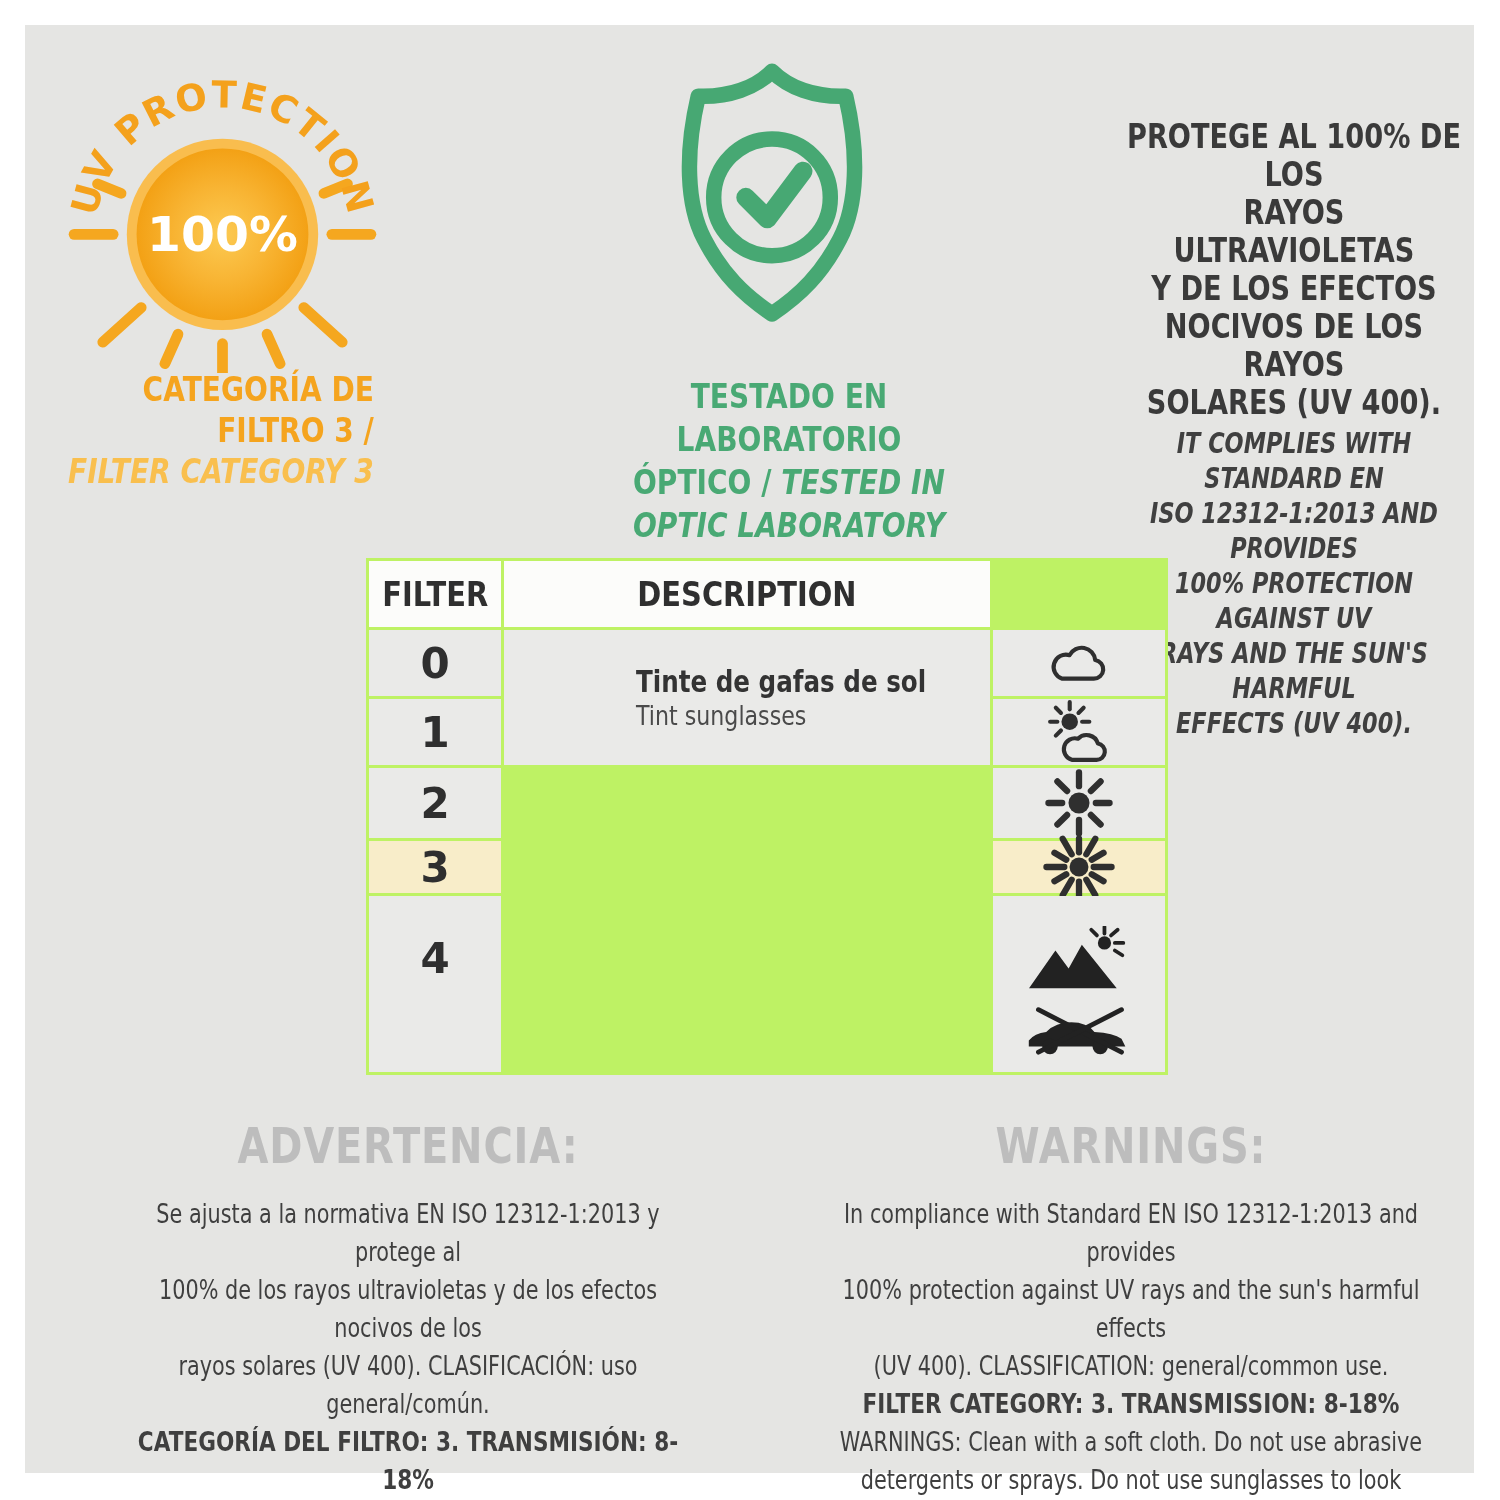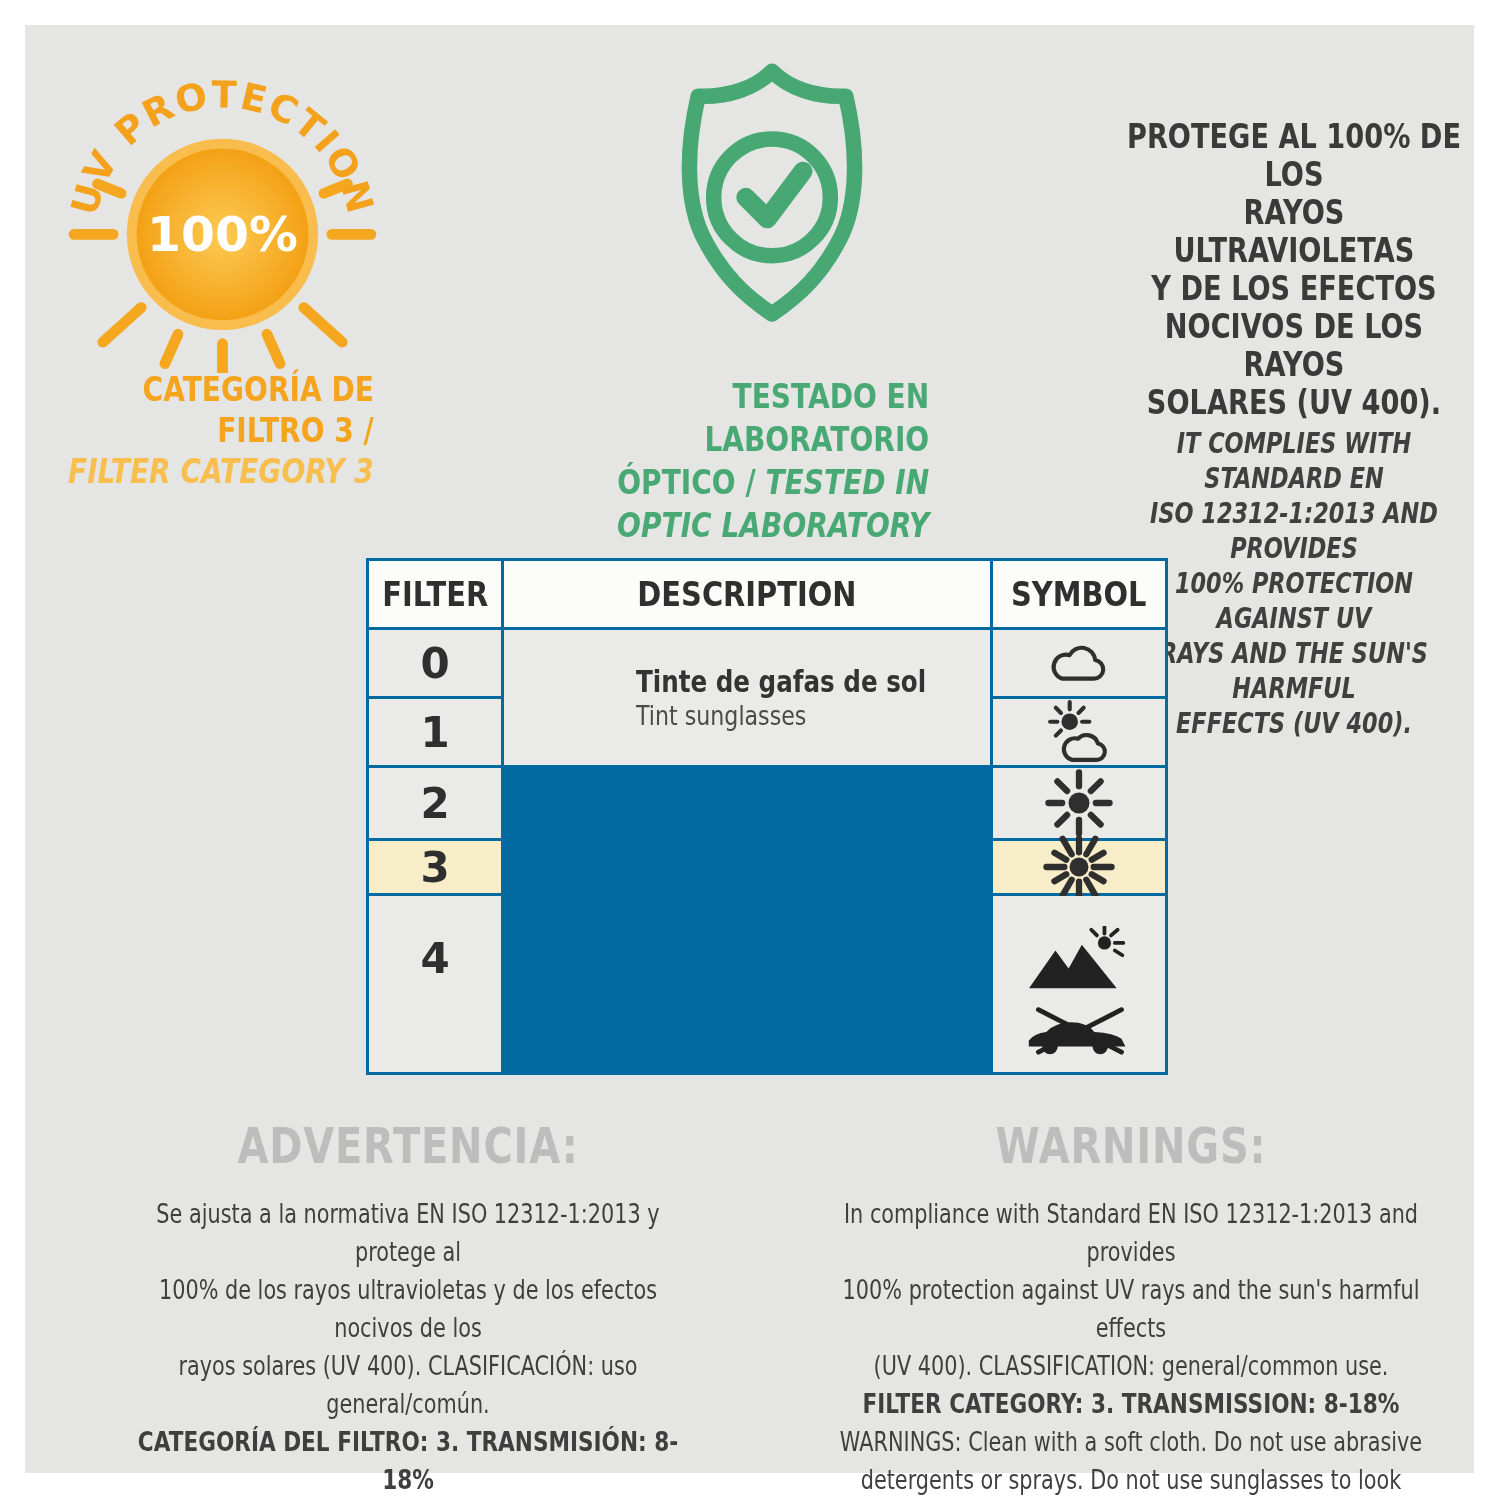--- a/index.html
+++ b/index.html
@@ -17,31 +17,31 @@
   .pre{white-space:pre-line;}
 
   
   .sun-svg{position:absolute;left:30px;top:16px;width:335px;height:332px;}
   .uv-caption{position:absolute;left:14px;top:344px;width:362px;text-align:right;line-height:41px;}
   .uv-caption .l1{font-weight:bold;font-size:33px;color:#f5a41e;}
   .uv-caption .l2{font-weight:bold;font-style:italic;font-size:33px;color:#f9bf4e;}
 
   
   .shield-svg{position:absolute;left:628px;top:6px;width:238px;height:328px;}
-  .lab-caption{position:absolute;left:512px;top:350px;width:424px;text-align:right;
+  .lab-caption{position:absolute;left:552px;top:350px;width:424px;text-align:center;
                font-weight:bold;font-size:33px;line-height:43px;color:#49a974;}
   .lab-caption .it{font-style:italic;}
 
   
   .statement{position:absolute;left:1060px;top:92px;width:418px;text-align:center;}
   .statement .es{font-weight:bold;font-size:34px;line-height:38px;color:#3a3a3a;}
   .statement .en{font-weight:bold;font-style:italic;font-size:28px;line-height:35px;color:#404040;margin-top:5px;}
 
   
-  .ftable{position:absolute;left:341px;top:533px;background:#0369a1;padding:3px;
+  .ftable{position:absolute;left:341px;top:533px;background:#bef264;padding:3px;
           display:grid;grid-template-columns:132px 486px 172px;
           grid-template-rows:66px 66px 66px 70px 52px 176px;gap:3px;}
   .cell{background:#eaeae8;display:flex;align-items:center;justify-content:center;}
   .hcell{background:#fcfcfa;font-weight:bold;font-size:34px;color:#2f2f2f;}
   .fnum{font-weight:bold;font-size:42px;color:#2f2f2f;}
   .cream{background:#f8edc9;}
   .dcell{justify-content:flex-end;padding-left:24px;}
   .dtxt .es{font-weight:bold;font-size:30px;line-height:36px;color:#333;}
   .dtxt .en{font-size:27px;line-height:32px;color:#4a4a4a;}
   .dtxt3 .es{font-weight:bold;font-size:28px;line-height:32px;color:#333;}
@@ -124,23 +124,20 @@
     </div>
   </div>
 
   <div class="ftable">
     <div class="cell hcell" style="grid-row:1;grid-column:1;">
         <span class="cx85">FILTER</span>
       </div>
     <div class="cell hcell" style="grid-row:1;grid-column:2;">
         <span class="cx85">DESCRIPTION</span>
       </div>
-    <div class="cell hcell" style="grid-row:1;grid-column:3;">
-        <span class="cx85">SYMBOL</span>
-      </div>
 
     <div class="cell fnum" style="grid-row:2;grid-column:1;">0</div>
     <div class="cell fnum" style="grid-row:3;grid-column:1;">1</div>
     <div class="cell fnum" style="grid-row:4;grid-column:1;">2</div>
     <div class="cell fnum cream" style="grid-row:5;grid-column:1;">3</div>
     <div class="cell fnum cell-top pt38" style="grid-row:6;grid-column:1;">4</div>
 
     <div class="cell dcell" style="grid-row:2 / span 2;grid-column:2;">
       <div class="dtxt cxl">
         <div class="es">Tinte de gafas de sol</div>

